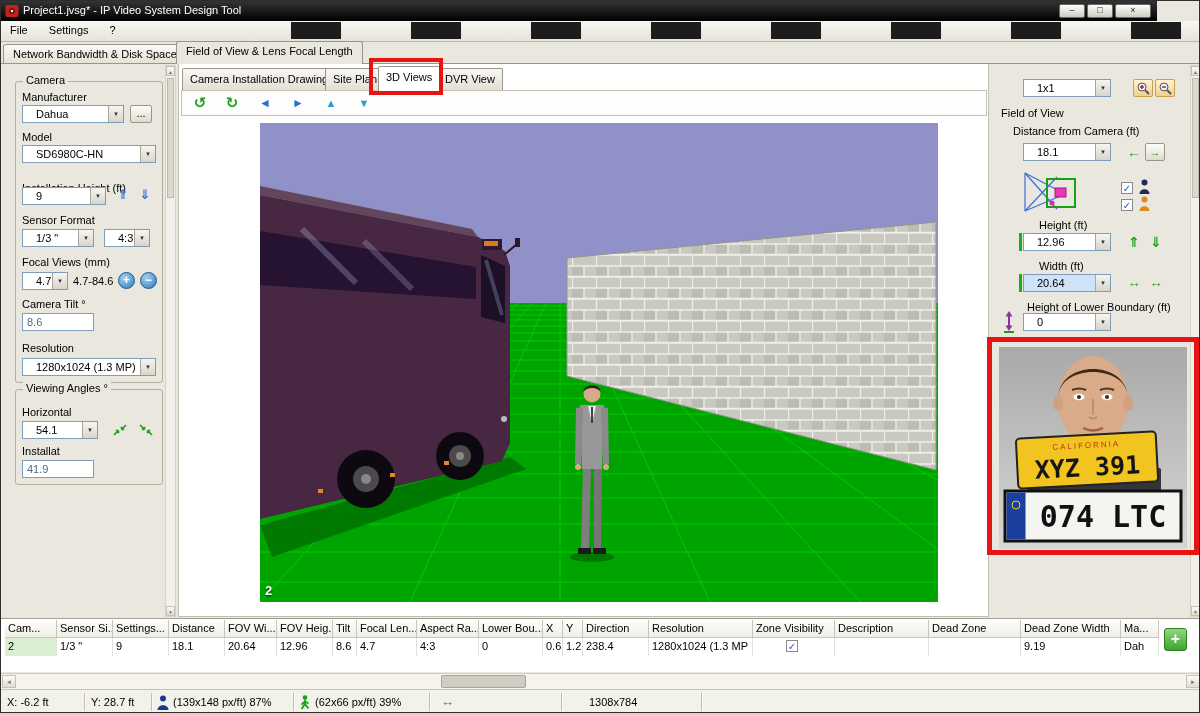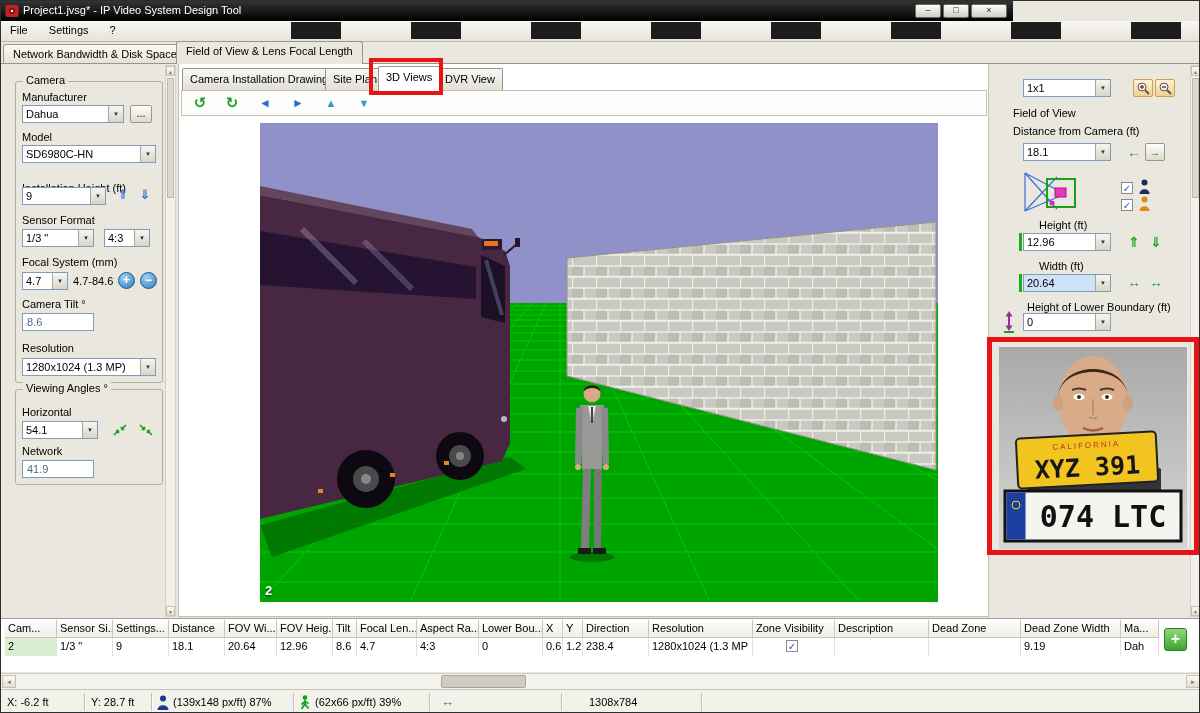--- a/index.html
+++ b/index.html
@@ -3,21 +3,21 @@
 <meta charset="utf-8">
 <style>
   *{box-sizing:border-box;margin:0;padding:0}
   html,body{background:#888}
   #app{position:relative;width:1200px;height:713px;background:#e9e7de;
        font-family:"Liberation Sans","DejaVu Sans",sans-serif;font-size:11px;color:#000;
        overflow:hidden;border:1px solid #2e2e2e}
   .abs{position:absolute}
   .lbl{position:absolute;white-space:nowrap}
   
-  .titlebar{position:absolute;left:0;top:0;width:1012px;height:20px;
+  .titlebar{position:absolute;left:0;top:0;width:1156px;height:20px;
             background:linear-gradient(#343434,#000);color:#fff}
   .appicon{position:absolute;left:4px;top:3px}
   .title-text{position:absolute;left:22px;top:3px;font-size:11px;color:#fff;white-space:nowrap}
   .winbtn{position:absolute;top:3px;width:26px;height:14px;
           background:linear-gradient(#fdfdfb,#cfccc4);border:1px solid #6a6a66;border-radius:2px;
           font-size:9px;line-height:11px;text-align:center;color:#222}
   .winbtn.close{width:36px}
   
   .menubar{position:absolute;left:0;top:20px;width:1200px;height:21px;
            background:linear-gradient(#f8f7f3,#e5e3d9);border-bottom:1px solid #bab7aa}
@@ -27,21 +27,21 @@
   
   .main-tab{position:absolute;top:43px;height:20px;background:linear-gradient(#fbfaf6,#e3e0d4);
             border:1px solid #99958a;border-bottom:none;border-radius:3px 3px 0 0;
             padding:3px 9px 0;white-space:nowrap;z-index:1}
   .main-tab.active{top:40px;height:23px;background:#e9e7de;z-index:3}
   .content-top{position:absolute;left:0;top:62px;width:1200px;height:1px;background:#99958a;z-index:2}
   
   .gb{position:absolute;border:1px solid #b2aea0;border-radius:3px}
   .gb-title{position:absolute;top:-8px;left:7px;background:#e9e7de;padding:0 3px;white-space:nowrap}
   .sel{position:absolute;height:18px;background:#fff;border:1px solid #7f9db9}
-  .sel .sel-text{position:absolute;left:3px;top:2px;right:16px;overflow:hidden;white-space:nowrap}
+  .sel .sel-text{position:absolute;left:13px;top:2px;right:16px;overflow:hidden;white-space:nowrap}
   .sel .sel-btn{position:absolute;right:0;top:0;bottom:0;width:15px;
                 background:linear-gradient(#f6f5f0,#d8d5ca);border-left:1px solid #aaa79a;
                 font-size:6px;line-height:16px;text-align:center;color:#333}
   .sel.hl{background:#cfe3f8}
   .input{position:absolute;height:18px;background:#fff;border:1px solid #7f9db9;padding:2px 4px;white-space:nowrap}
   .btn{position:absolute;background:linear-gradient(#fdfdfa,#dedbce);border:1px solid #9a968a;
        border-radius:2px;text-align:center}
   .icn{position:absolute;font-weight:bold;text-align:center;line-height:16px}
   .blue{color:#2a6fd0}.green{color:#18a018}.teal{color:#2a9fd0}
   .circlebtn{position:absolute;width:17px;height:17px;border-radius:50%;
@@ -158,21 +158,21 @@
     <span class="lbl" style="left:6px;top:132px">Sensor Format</span>
     <div class="sel" style="left:6px;top:147px;width:72px">
       <span class="sel-text">1/3 "</span>
       <span class="sel-btn">▼</span>
     </div>
     <div class="sel" style="left:88px;top:147px;width:46px">
       <span class="sel-text">4:3</span>
       <span class="sel-btn">▼</span>
     </div>
 
-    <span class="lbl" style="left:6px;top:174px">Focal System (mm)</span>
+    <span class="lbl" style="left:6px;top:174px">Focal Views (mm)</span>
     <div class="sel" style="left:6px;top:190px;width:46px">
       <span class="sel-text">4.7</span>
       <span class="sel-btn">▼</span>
     </div>
     <span class="lbl" style="left:57px;top:193px">4.7-84.6</span>
     <span class="circlebtn" style="left:102px;top:190px">+</span>
     <span class="circlebtn" style="left:124px;top:190px">−</span>
 
     <span class="lbl" style="left:6px;top:216px">Camera Tilt °</span>
     <div class="input" style="left:6px;top:231px;width:72px;color:#4a6a8a">8.6</div>
@@ -200,21 +200,21 @@
         </svg>
     </span>
     <span class="abs" style="left:122px;top:33px">
       <svg width="16" height="14">
           <g stroke="#18a018" stroke-width="1.6" fill="none">
             <path d="M2,2 L6.5,6.5 M6.5,6.5 L3.8,6.5 M6.5,6.5 L6.5,3.8"></path>
             <path d="M14,12 L9.5,7.5 M9.5,7.5 L12.2,7.5 M9.5,7.5 L9.5,10.2"></path>
           </g>
         </svg>
     </span>
-    <span class="lbl" style="left:6px;top:55px">Network</span>
+    <span class="lbl" style="left:6px;top:55px">Installat</span>
     <div class="input" style="left:6px;top:70px;width:72px;color:#4a6a8a">41.9</div>
   </div>
 
   <div class="vscroll" style="left:164px;top:64px;height:552px">
     <span class="sarr" style="top:0">▲</span>
     <div class="vthumb" style="top:12px;height:120px"></div>
     <span class="sarr" style="bottom:0">▼</span>
   </div>
 
   <div class="center-area">
@@ -316,21 +316,21 @@
         </svg>
     </span>
     <span class="zoombtn" style="left:162px;top:16px">
       <svg width="14" height="14">
           <circle cx="6" cy="6" r="4" fill="#eaf2fa" stroke="#555"></circle>
           <line x1="9.2" y1="9.2" x2="13" y2="13" stroke="#555" stroke-width="2"></line>
           <line x1="4" y1="6" x2="8" y2="6" stroke="#a02020" stroke-width="1.4"></line>
         </svg>
     </span>
 
-    <span class="lbl" style="left:20px;top:44px">Field of View</span>
+    <span class="lbl" style="left:8px;top:44px">Field of View</span>
     <span class="lbl" style="left:20px;top:62px">Distance from Camera (ft)</span>
     <div class="sel" style="left:30px;top:80px;width:88px">
       <span class="sel-text">18.1</span>
       <span class="sel-btn">▼</span>
     </div>
     <span class="icn green" style="left:132px;top:81px;width:18px;font-size:14px">←</span>
     <span class="btn" style="left:152px;top:80px;width:20px;height:18px;line-height:16px;color:#18a018;font-weight:bold">→</span>
 
     <span class="abs" style="left:28px;top:104px">
       <svg width="62" height="50">

